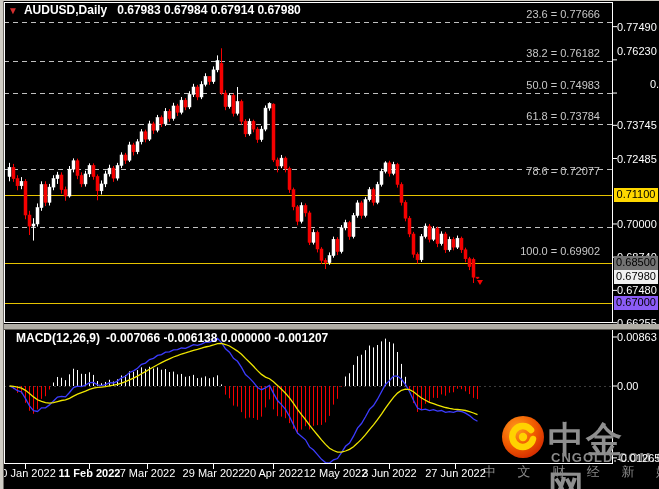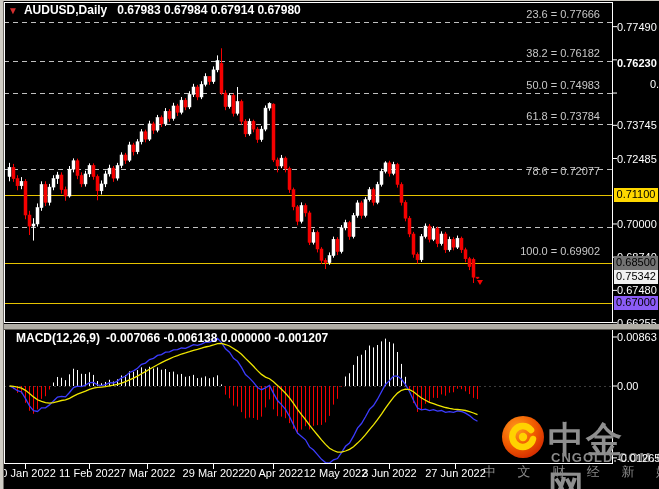--- a/index.html
+++ b/index.html
@@ -453,39 +453,39 @@
   <div id="fib-labels">
       <div class="fib-label" style="top: 7.5px;">23.6 = 0.77666</div>
       <div class="fib-label" style="top: 46.5px;">38.2 = 0.76182</div>
       <div class="fib-label" style="top: 78.5px;">50.0 = 0.74983</div>
       <div class="fib-label" style="top: 109.5px;">61.8 = 0.73784</div>
       <div class="fib-label" style="top: 154.5px; margin-top: 10px;">78.6 = 0.72077</div>
       <div class="fib-label" style="top: 212.5px; margin-top: 32px;">100.0 = 0.69902</div>
     </div>
   <div id="price-labels">
       <div class="axis-label" style="top: 20.6649px;">0.77490</div>
-      <div class="axis-label" style="top: 57px; font-weight: bold;">0.76230</div>
+      <div class="axis-label" style="top: 45px;">0.76230</div>
       <div class="axis-label" style="top: 78px; margin-left: 33px;">0.74970</div>
       <div class="axis-label" style="top: 119.321px;">0.73745</div>
       <div class="axis-label" style="top: 152.514px;">0.72485</div>
       <div class="axis-label" style="top: 217.978px;">0.70000</div>
       <div class="axis-label" style="top: 251.171px;">0.68740</div>
       <div class="axis-label" style="top: 284.364px;">0.67480</div>
       <div class="axis-label" style="top: 316.634px;">0.66255</div>
       <div class="price-tag" style="top: 188px; background: rgb(255, 216, 0); color: rgb(0, 0, 0);">0.71100</div>
       <div class="price-tag" style="top: 256.493px; background: #737373; color: rgb(0, 0, 0);">0.68500</div>
-      <div class="price-tag" style="top: 270.192px; background: rgb(240, 240, 240); color: rgb(0, 0, 0);">0.75342</div>
+      <div class="price-tag" style="top: 270.192px; background: rgb(240, 240, 240); color: rgb(0, 0, 0);">0.67980</div>
       <div class="price-tag" style="top: 296.008px; background: #8b5cf6; color: rgb(0, 0, 0);">0.67000</div>
       <div class="axis-label" style="top: 330.999px;">0.00863</div>
       <div class="axis-label" style="top: 380px;">0.00</div>
       <div class="axis-label" style="top: 451.866px;">-0.012657</div>
     </div>
   <div id="date-labels">
       <div class="date-label" style="left: 25.5px;">20 Jan 2022</div>
-      <div class="date-label" style="left: 89.5px;">11 Feb 2022</div>
+      <div class="date-label" style="left: 89.5px; font-weight: bold;">11 Feb 2022</div>
       <div class="date-label" style="left: 147.5px;">7 Mar 2022</div>
       <div class="date-label" style="left: 213.5px;">29 Mar 2022</div>
       <div class="date-label" style="left: 273.5px;">20 Apr 2022</div>
       <div class="date-label" style="left: 335.5px;">12 May 2022</div>
       <div class="date-label" style="left: 389.5px;">3 Jun 2022</div>
       <div class="date-label" style="left: 455.5px;">27 Jun 2022</div>
     </div>
 
   <svg id="logo" class="abs" width="44" height="44" viewBox="0 0 44 44">
     <defs>

